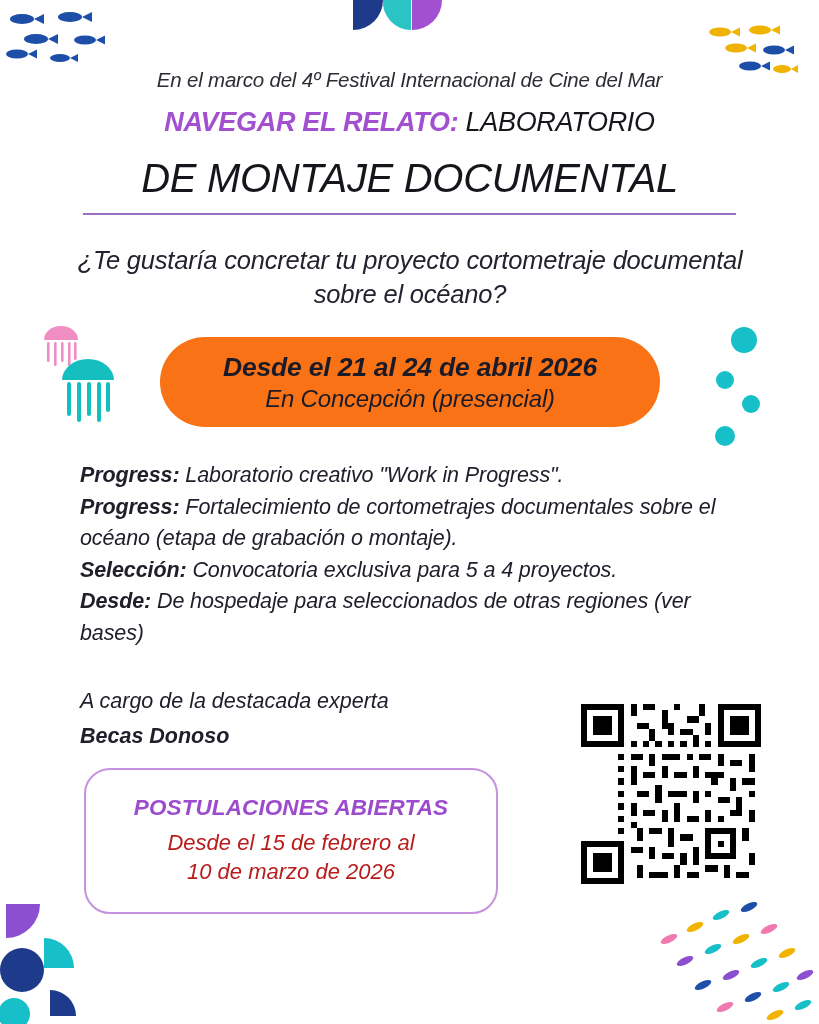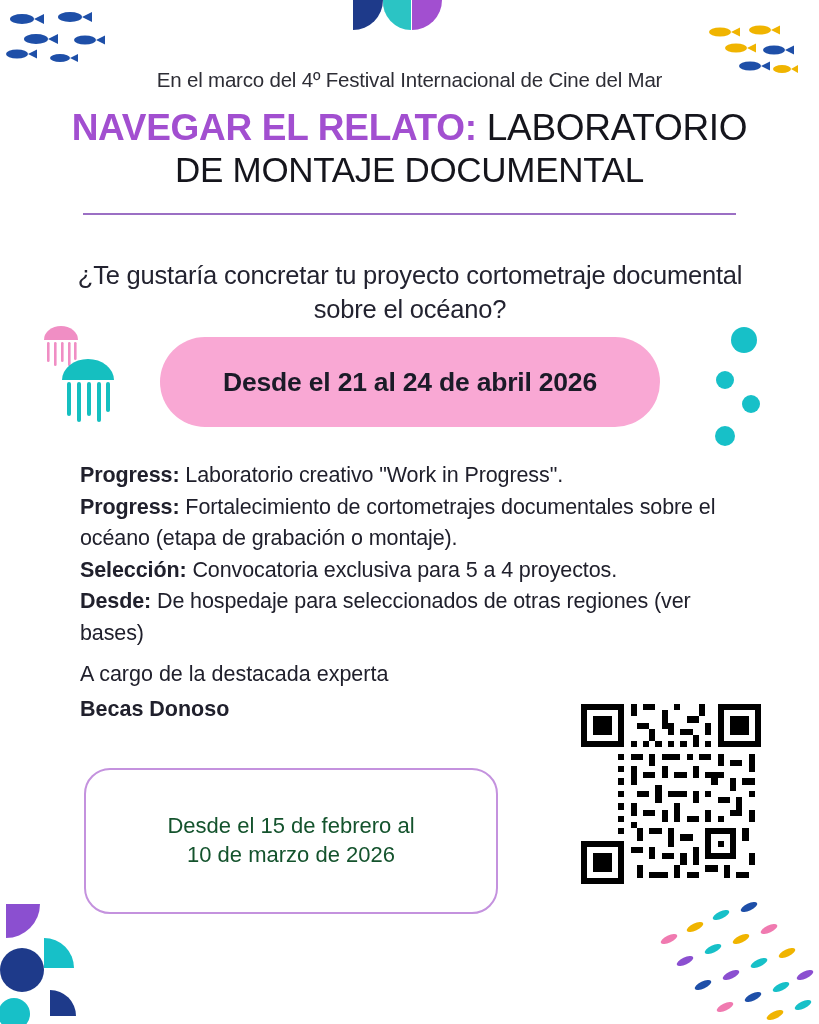--- a/index.html
+++ b/index.html
@@ -9,20 +9,21 @@
     background: #ffffff;
     font-family: "Liberation Sans", sans-serif;
     overflow: hidden;
   }
   .poster {
     position: relative;
     width: 819px;
     height: 1024px;
     background: #ffffff;
     overflow: hidden;
+    font-style: italic;
   }
 
   
   .top-logo {
     position: absolute;
     top: 0; left: 50%;
     transform: translateX(-50%);
     width: 124px; height: 40px;
   }
 
@@ -51,54 +52,53 @@
     color: #2d2d35;
     letter-spacing: -0.2px;
   }
 
   .title-wrap {
     position: absolute;
     top: 108px; left: 0; width: 819px;
     text-align: center;
     line-height: 1.06;
   }
-  .title-line1 { font-size: 37px; font-weight: bold; letter-spacing: -0.3px; }
+  .title-line1 { font-size: 27px; font-weight: bold; letter-spacing: -0.3px; }
   .title-strong { color: #a24fd0; }
   .title-rest { color: #15151c; font-weight: normal; }
   .title-line2 {
     display: block;
-    font-size: 35px;
+    font-size: 40px;
     color: #15151c;
     letter-spacing: -0.3px;
-    margin-top: 4px;
+    margin-top: 20px;
   }
 
   .divider {
     position: absolute;
     top: 213px; left: 83px;
     width: 653px; height: 2px;
     background: #9b6fc4;
   }
 
   .question {
     position: absolute;
     top: 244px; left: 60px; width: 700px;
     text-align: center;
     font-size: 25.5px;
     color: #232330;
     line-height: 1.33;
     letter-spacing: -0.2px;
-    margin-top: 15px;
   }
 
   .date-pill {
     position: absolute;
     top: 337px; left: 160px;
     width: 500px; height: 90px;
-    background: #f9a8d4;
+    background: #f97316;
     border-radius: 45px;
     display: flex;
     flex-direction: column;
     align-items: center;
     justify-content: center;
     color: #1b1b28;
   }
   .date-pill .l1 { font-size: 26.5px; font-weight: bold; letter-spacing: -0.2px; }
   .date-pill .l2 { font-size: 24px; margin-top: 2px; letter-spacing: -0.2px; }
 
@@ -108,21 +108,21 @@
     font-size: 21.5px;
     color: #20202c;
     line-height: 1.47;
     letter-spacing: -0.1px;
   }
   .details b { font-weight: bold; }
   .details p { margin-bottom: 0; }
 
   .expert {
     position: absolute;
-    top: 659px; left: 80px; width: 450px;
+    top: 686px; left: 80px; width: 450px;
     font-size: 21.5px;
     color: #20202c;
     line-height: 1.42;
   }
   .expert .name { font-weight: bold; display: block; margin-top: 4px; }
 
   .apply-box {
     position: absolute;
     top: 768px; left: 84px;
     width: 414px; height: 146px;
@@ -136,21 +136,21 @@
   }
   .apply-box .ab-title {
     font-size: 22.5px;
     font-weight: bold;
     color: #9d4bcd;
     letter-spacing: 0.1px;
     margin-bottom: 8px;
   }
   .apply-box .ab-l1, .apply-box .ab-l2 {
     font-size: 22px;
-    color: #14532d;
+    color: #b91c1c;
     line-height: 1.3;
   }
 
   .qr {
     position: absolute;
     top: 704px; right: 58px;
     width: 180px; height: 180px;
   }
 </style>
 </head>
@@ -326,35 +326,37 @@
       </div>
       <span class="title-line2">DE MONTAJE DOCUMENTAL</span>
     </div>
 
     <div class="divider"></div>
 
     <div class="question">¿Te gustaría concretar tu proyecto cortometraje documental sobre el océano?</div>
 
     <div class="date-pill">
       <div class="l1">Desde el 21 al 24 de abril 2026</div>
+      <div class="l2">En Concepción (presencial)</div>
     </div>
 
     <div class="details">
       <p><b>Progress:</b><span> Laboratorio creativo "Work in Progress".</span></p>
       <p><b>Progress:</b><span> Fortalecimiento de cortometrajes documentales sobre el océano (etapa de grabación o montaje).</span></p>
       <p><b>Selección:</b><span> Convocatoria exclusiva para 5 a 4 proyectos.</span></p>
       <p><b>Desde:</b><span> De hospedaje para seleccionados de otras regiones (ver bases)</span></p>
     </div>
 
     <div class="expert">
       <span>A cargo de la destacada experta</span>
       <span class="name">Becas Donoso</span>
     </div>
 
     <div class="apply-box">
+      <div class="ab-title">POSTULACIONES ABIERTAS</div>
       <div class="ab-l1">Desde el 15 de febrero al</div>
       <div class="ab-l2">10 de marzo de 2026</div>
     </div>
 
     <svg class="qr" viewBox="0 0 29 29" shape-rendering="crispEdges">
       <rect width="29" height="29" fill="#ffffff"></rect>
       <g fill="#000000">
 
         <rect x="0" y="0" width="7" height="1"></rect>
           <rect x="0" y="6" width="7" height="1"></rect>

